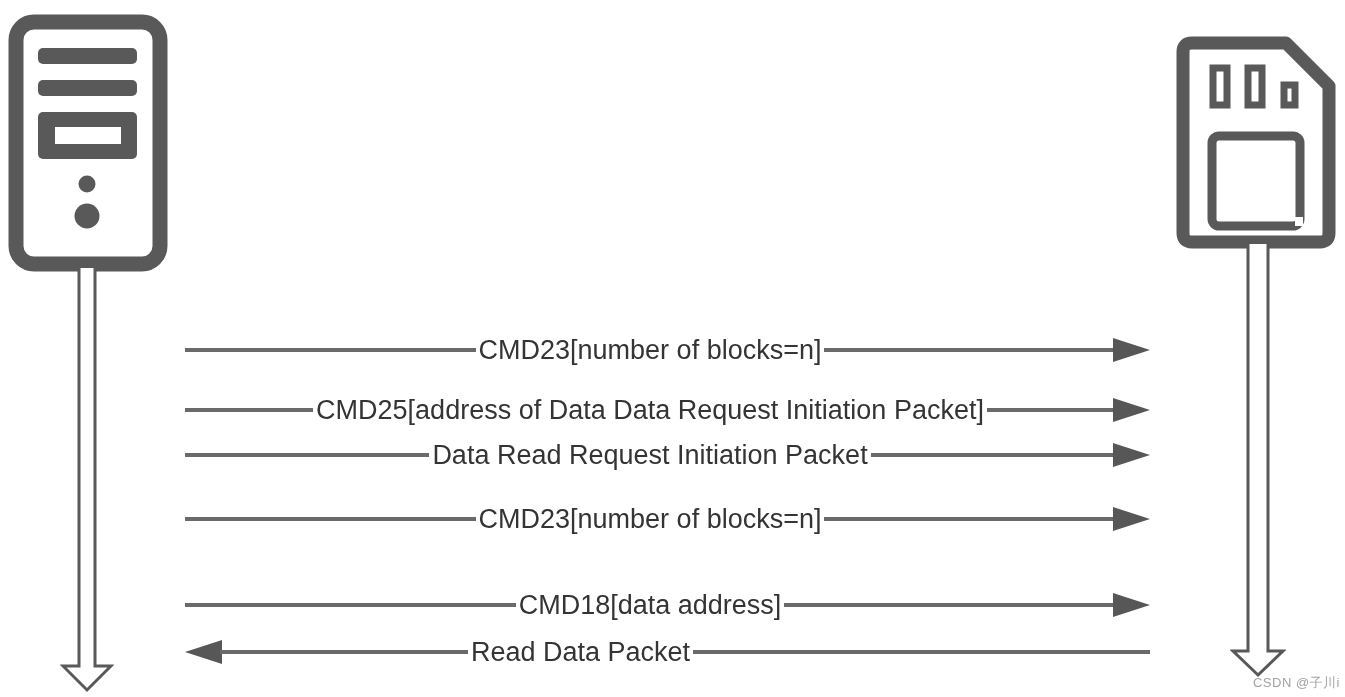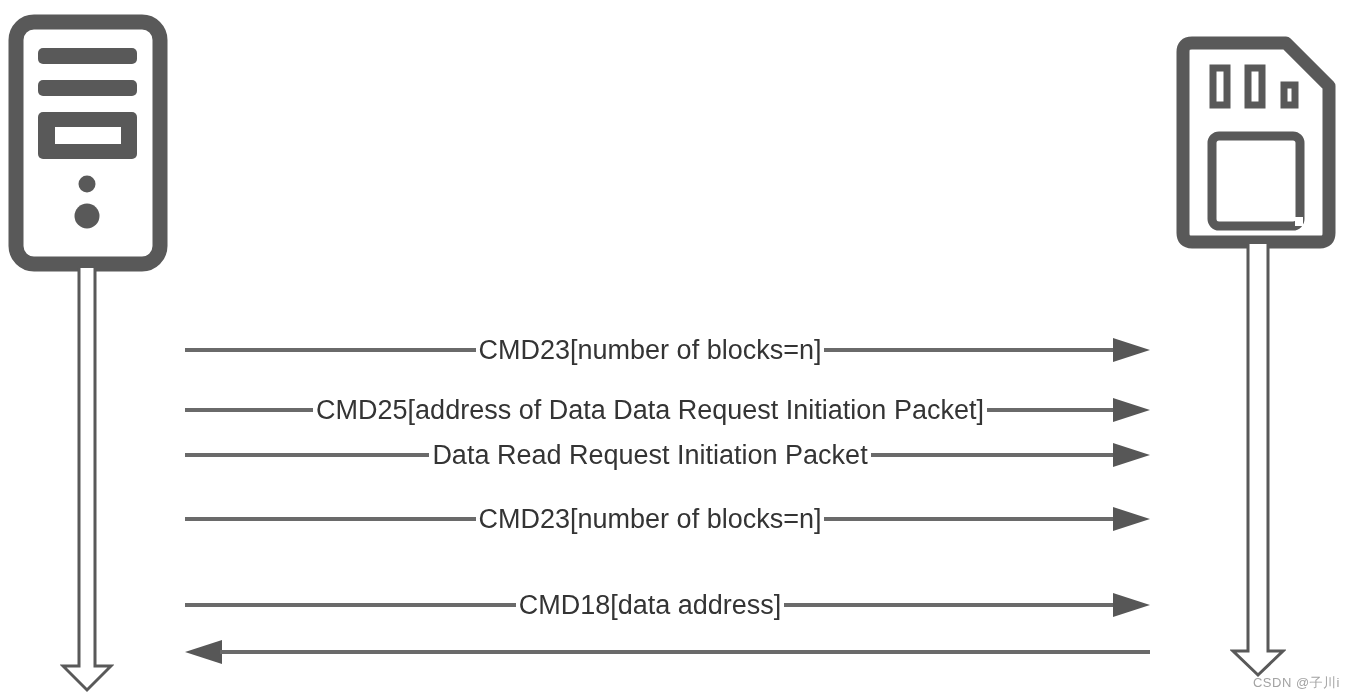--- a/index.html
+++ b/index.html
@@ -130,18 +130,19 @@
   <div class="msg-row" style="top:565px;margin-top:20px;">
     <span class="line l"></span>
     <span class="msg-label">CMD18[data address]</span>
     <span class="line r"></span>
     <span class="arrowhead-right"></span>
   </div>
 
   <div class="msg-row left" style="top:632px;">
     <span class="arrowhead-left"></span>
     <span class="line l"></span>
+    <span class="msg-label">Read Data Packet</span>
     <span class="line r"></span>
   </div>
 
   <div class="watermark">CSDN @子川i</div>
 
 </div>
 
 </body></html>

